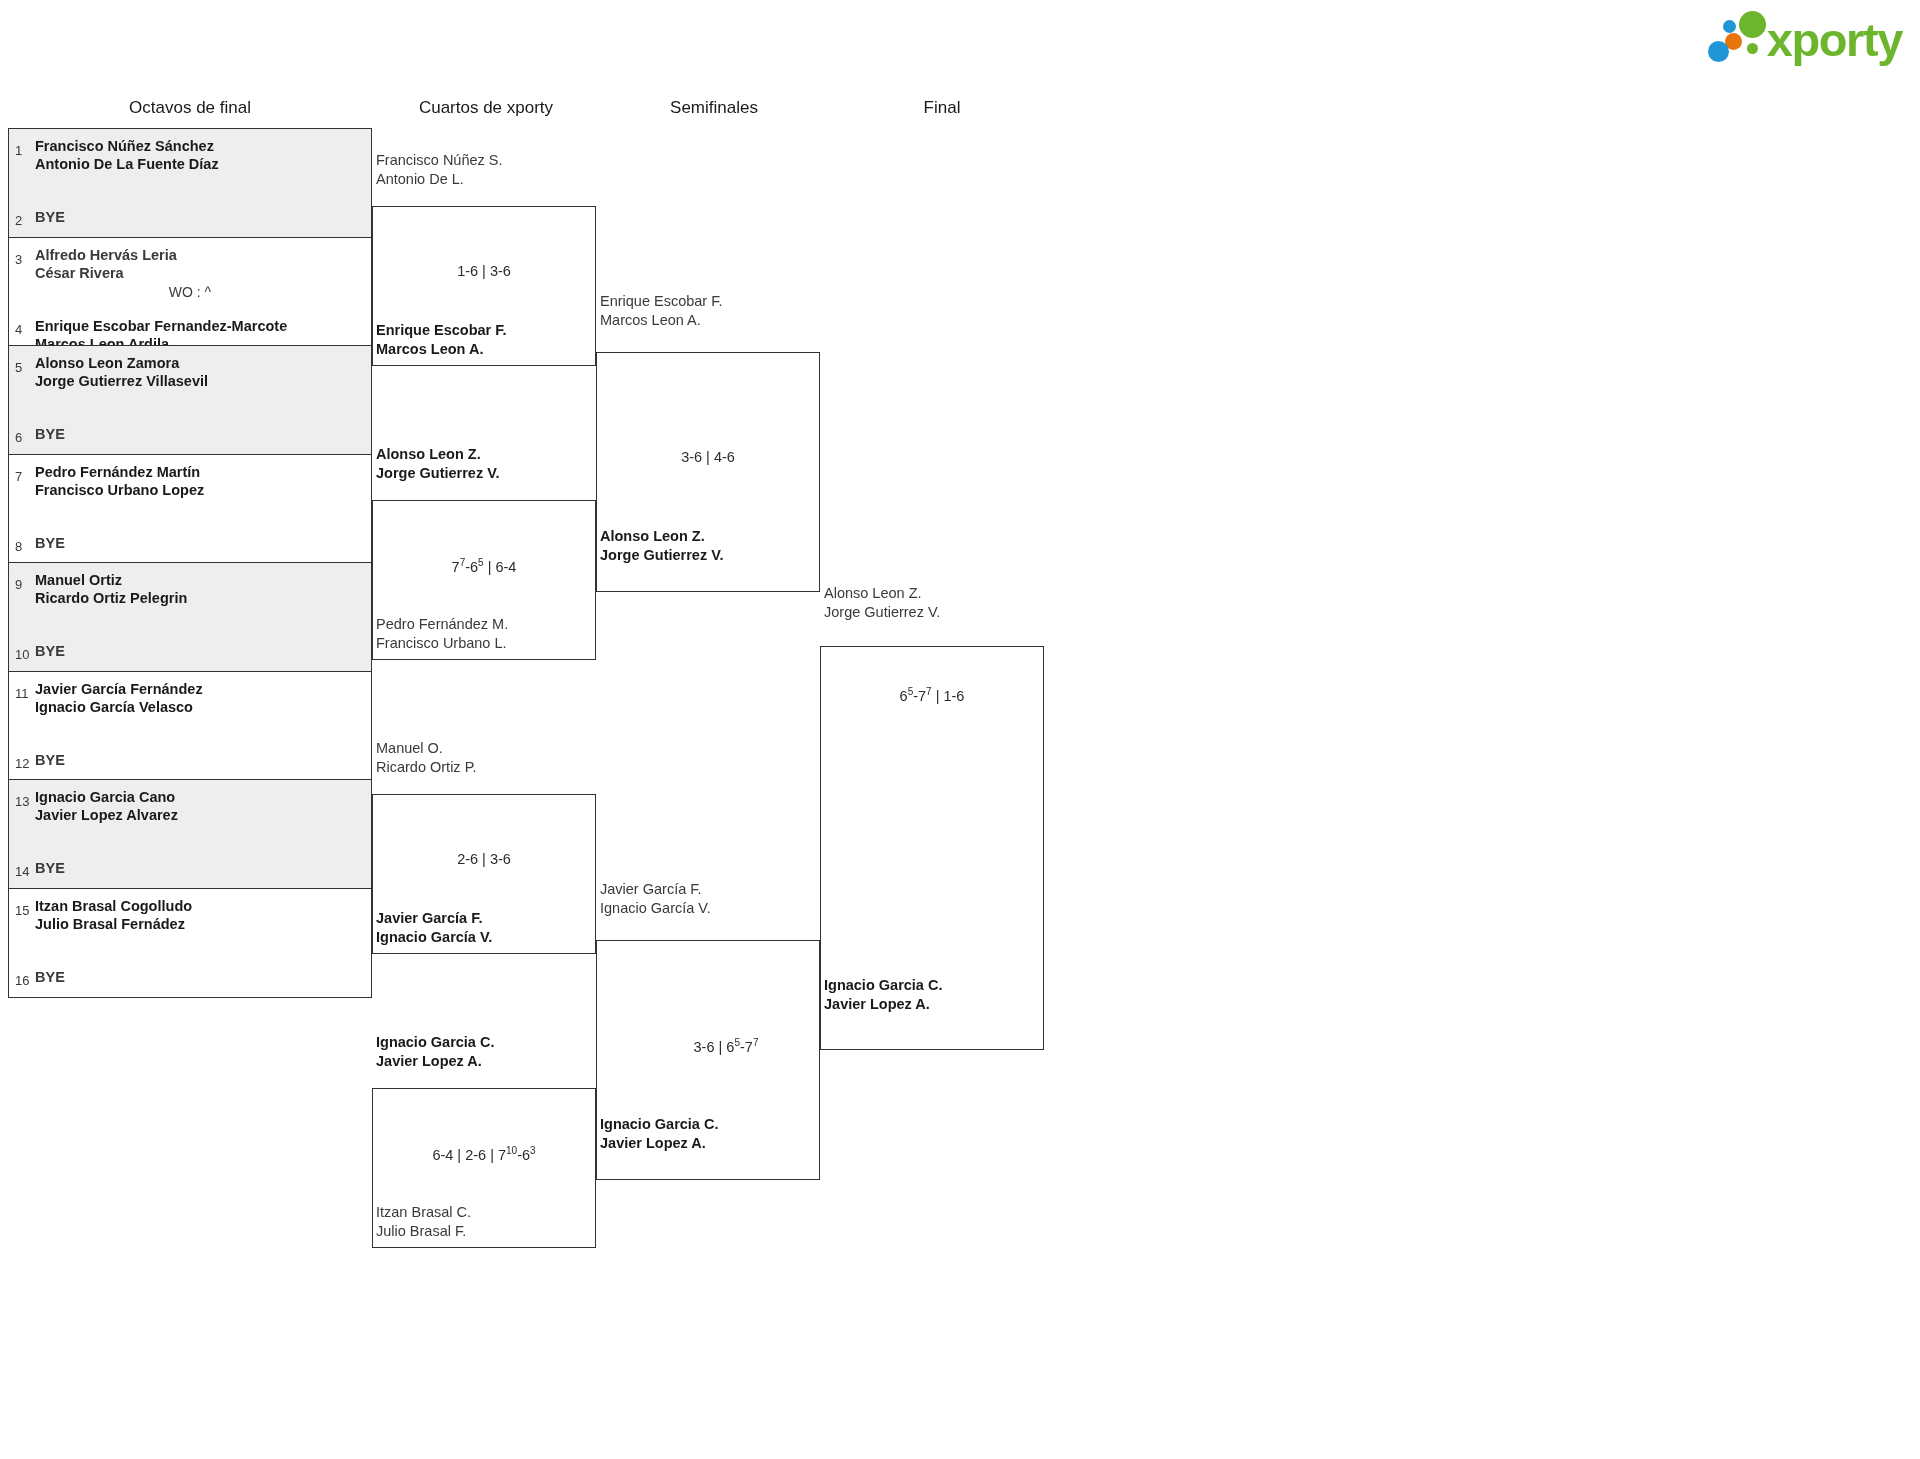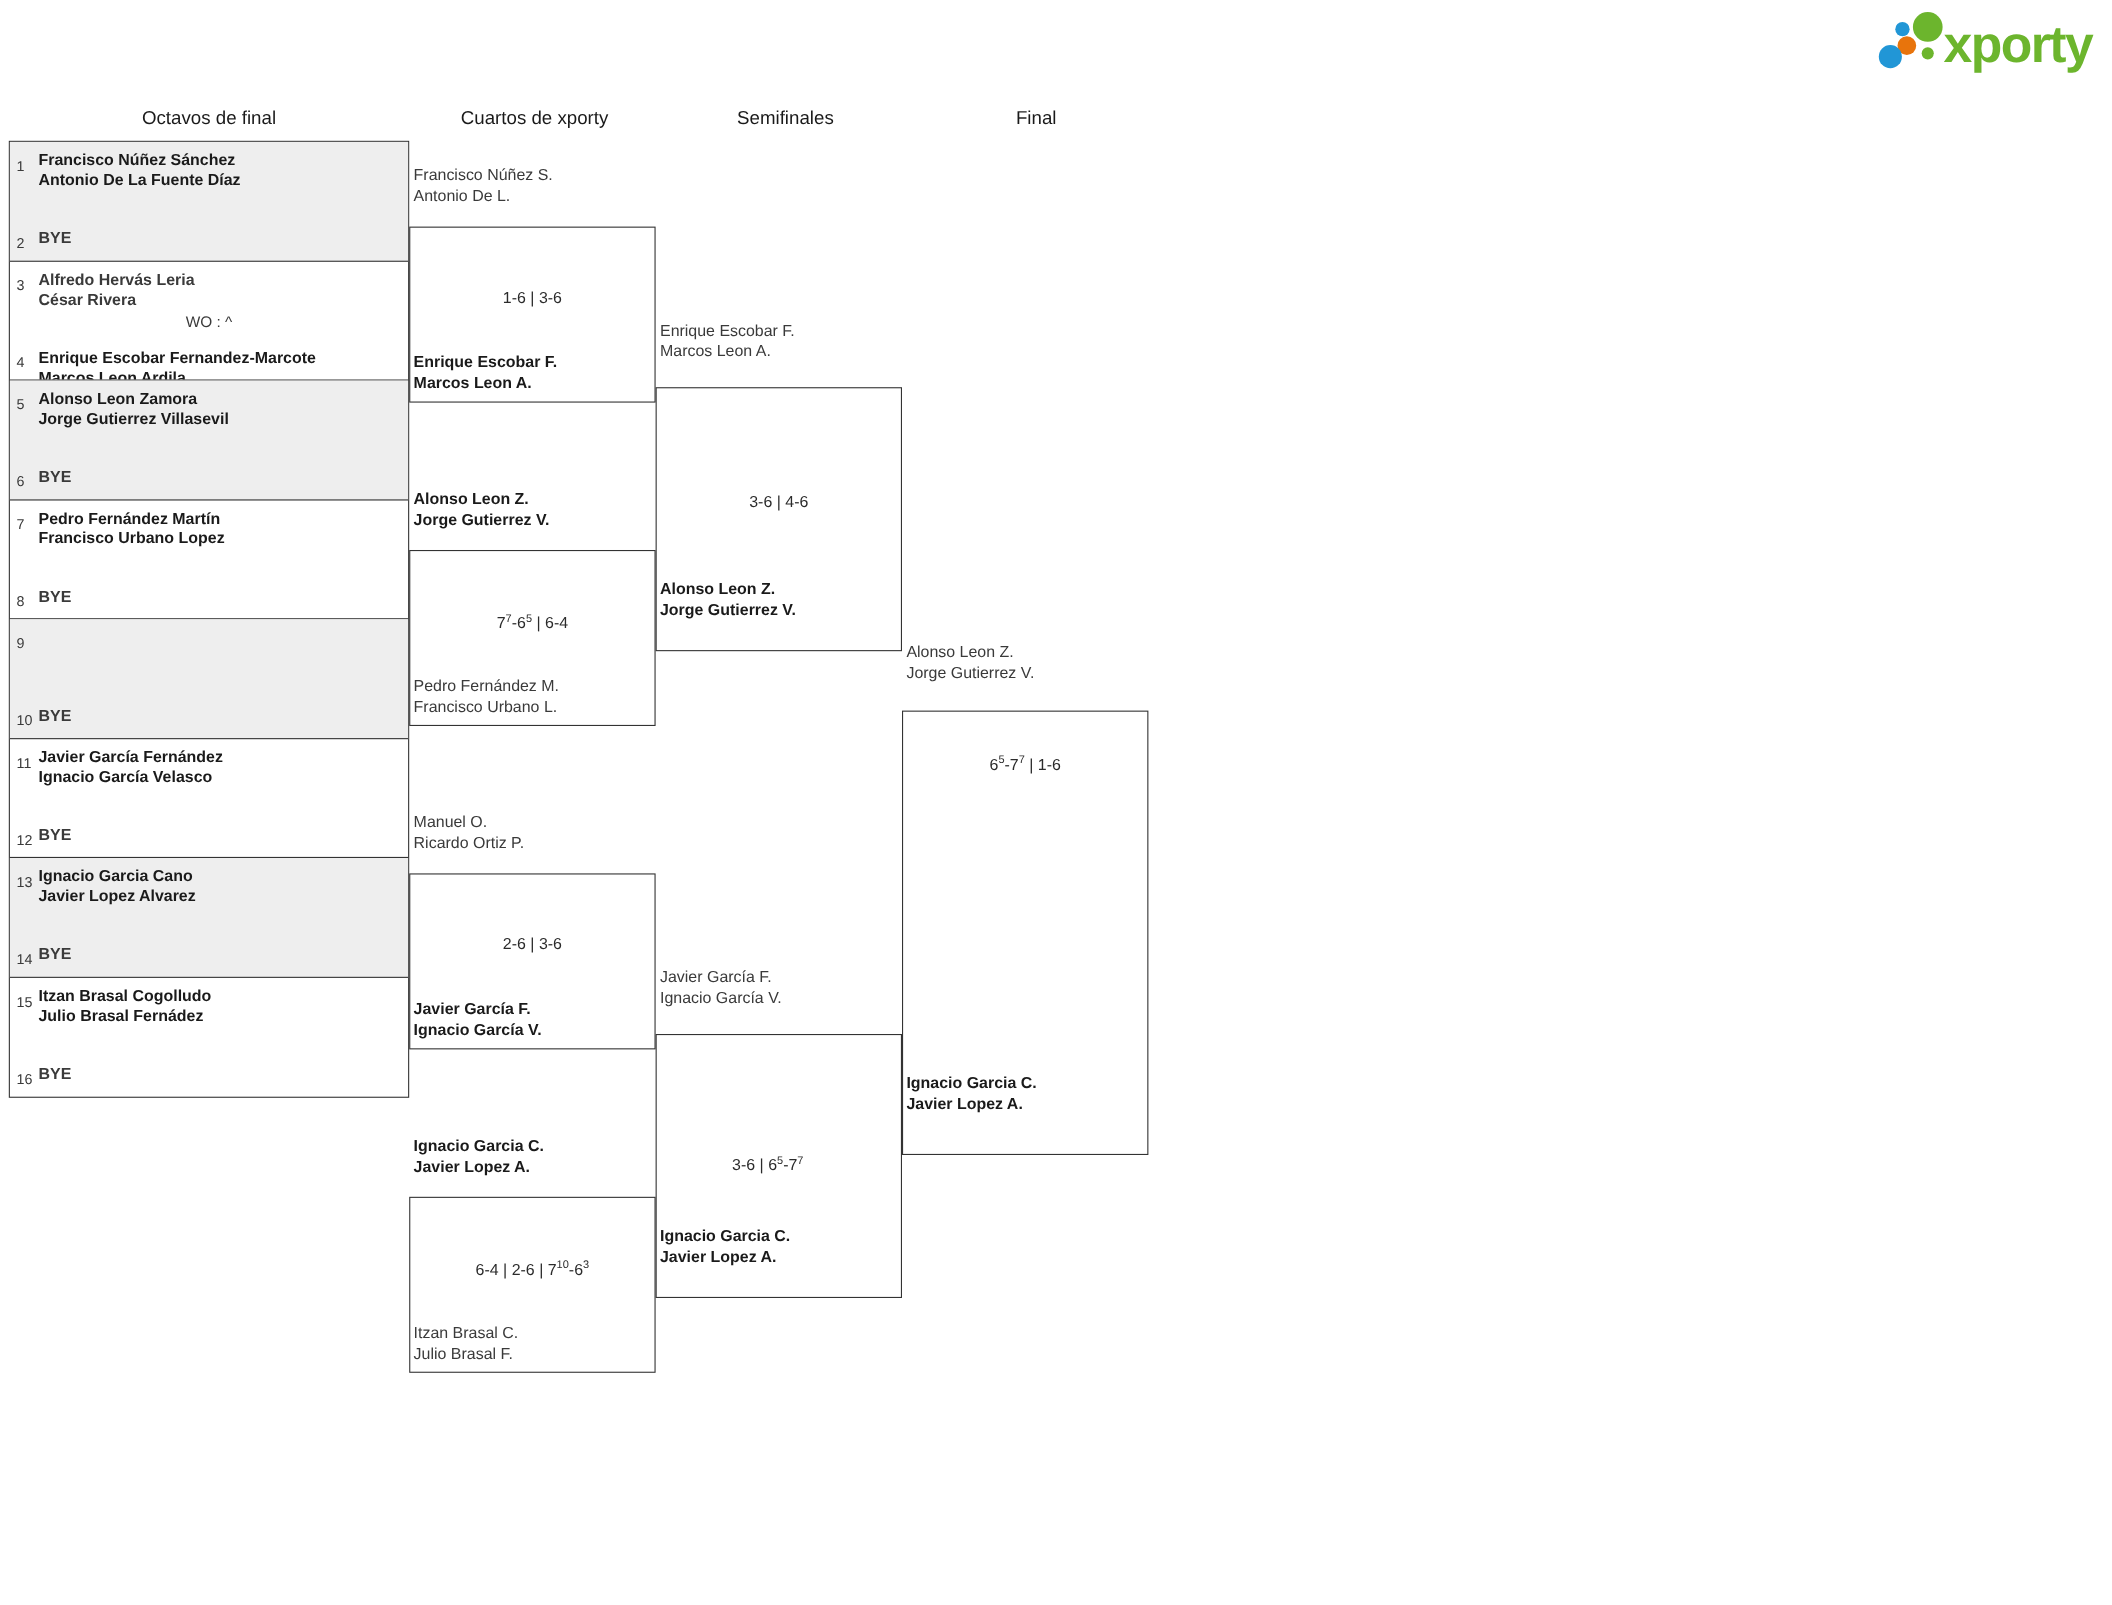--- a/index.html
+++ b/index.html
@@ -186,20 +186,22 @@
       </div>
       <div class="r1-match">
         <div class="seed seed-top">7</div>
         <div class="r1-team top bold">Pedro Fernández Martín
 Francisco Urbano Lopez</div>
         <div class="seed seed-bot">8</div>
         <div class="r1-team bot reg">BYE</div>
       </div>
       <div class="r1-match shaded">
         <div class="seed seed-top">9</div>
+        <div class="r1-team top bold">Manuel Ortiz
+Ricardo Ortiz Pelegrin</div>
         <div class="seed seed-bot">10</div>
         <div class="r1-team bot reg">BYE</div>
       </div>
       <div class="r1-match">
         <div class="seed seed-top">11</div>
         <div class="r1-team top bold">Javier García Fernández
 Ignacio García Velasco</div>
         <div class="seed seed-bot">12</div>
         <div class="r1-team bot reg">BYE</div>
       </div>
@@ -248,21 +250,21 @@
   <div id="layer-r3">
       <div class="bracket-box" style="left: 596px; top: 352px; width: 224px; height: 240px;"></div>
       <div class="team-label loser" style="left: 600px; top: 292px;">Enrique Escobar F.
 Marcos Leon A.</div>
       <div class="score" style="left: 596px; top: 449px; width: 224px;">3-6 | 4-6</div>
       <div class="team-label winner" style="left: 600px; top: 527px;">Alonso Leon Z.
 Jorge Gutierrez V.</div>
       <div class="bracket-box" style="left: 596px; top: 940px; width: 224px; height: 240px;"></div>
       <div class="team-label loser" style="left: 600px; top: 880px;">Javier García F.
 Ignacio García V.</div>
-      <div class="score" style="left: 596px; top: 1037px; width: 204px; margin-top: 13px;">3-6 | 6<sup>5</sup>-7<sup>7</sup></div>
+      <div class="score" style="left: 624px; top: 1037px; width: 204px;">3-6 | 6<sup>5</sup>-7<sup>7</sup></div>
       <div class="team-label winner" style="left: 600px; top: 1115px;">Ignacio Garcia C.
 Javier Lopez A.</div>
     </div>
   <div id="layer-r4">
       <div class="bracket-box" style="left: 820px; top: 646px; width: 224px; height: 404px;"></div>
       <div class="team-label loser" style="left: 824px; top: 584px;">Alonso Leon Z.
 Jorge Gutierrez V.</div>
       <div class="score" style="left: 820px; top: 686px; width: 224px;">6<sup>5</sup>-7<sup>7</sup> | 1-6</div>
       <div class="team-label winner" style="left: 824px; top: 976px;">Ignacio Garcia C.
 Javier Lopez A.</div>

